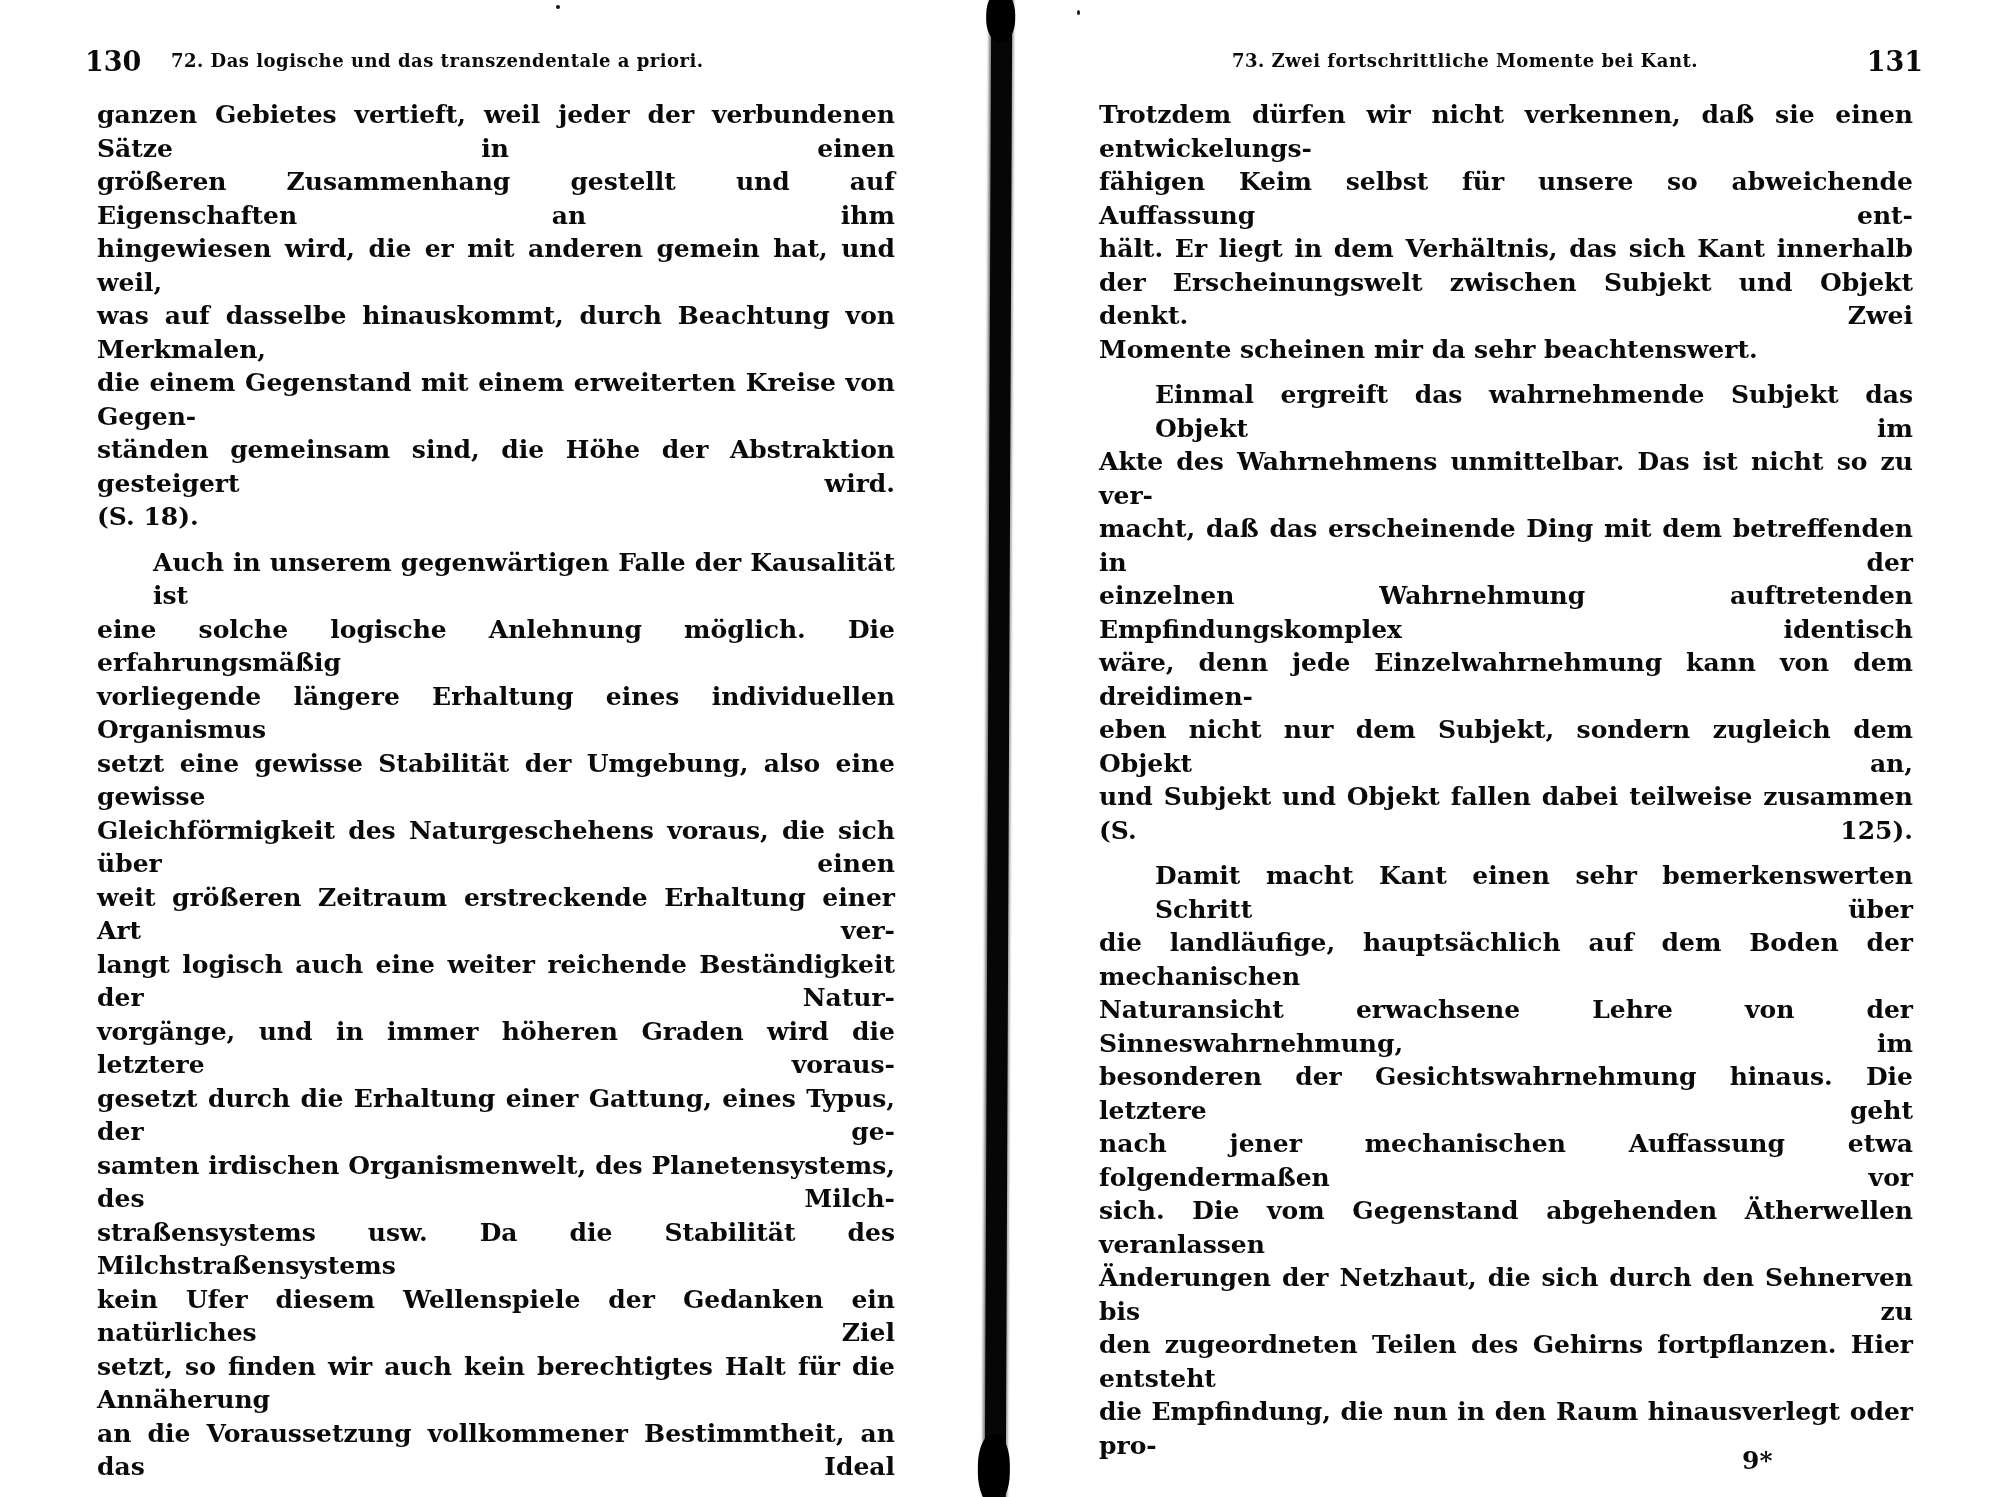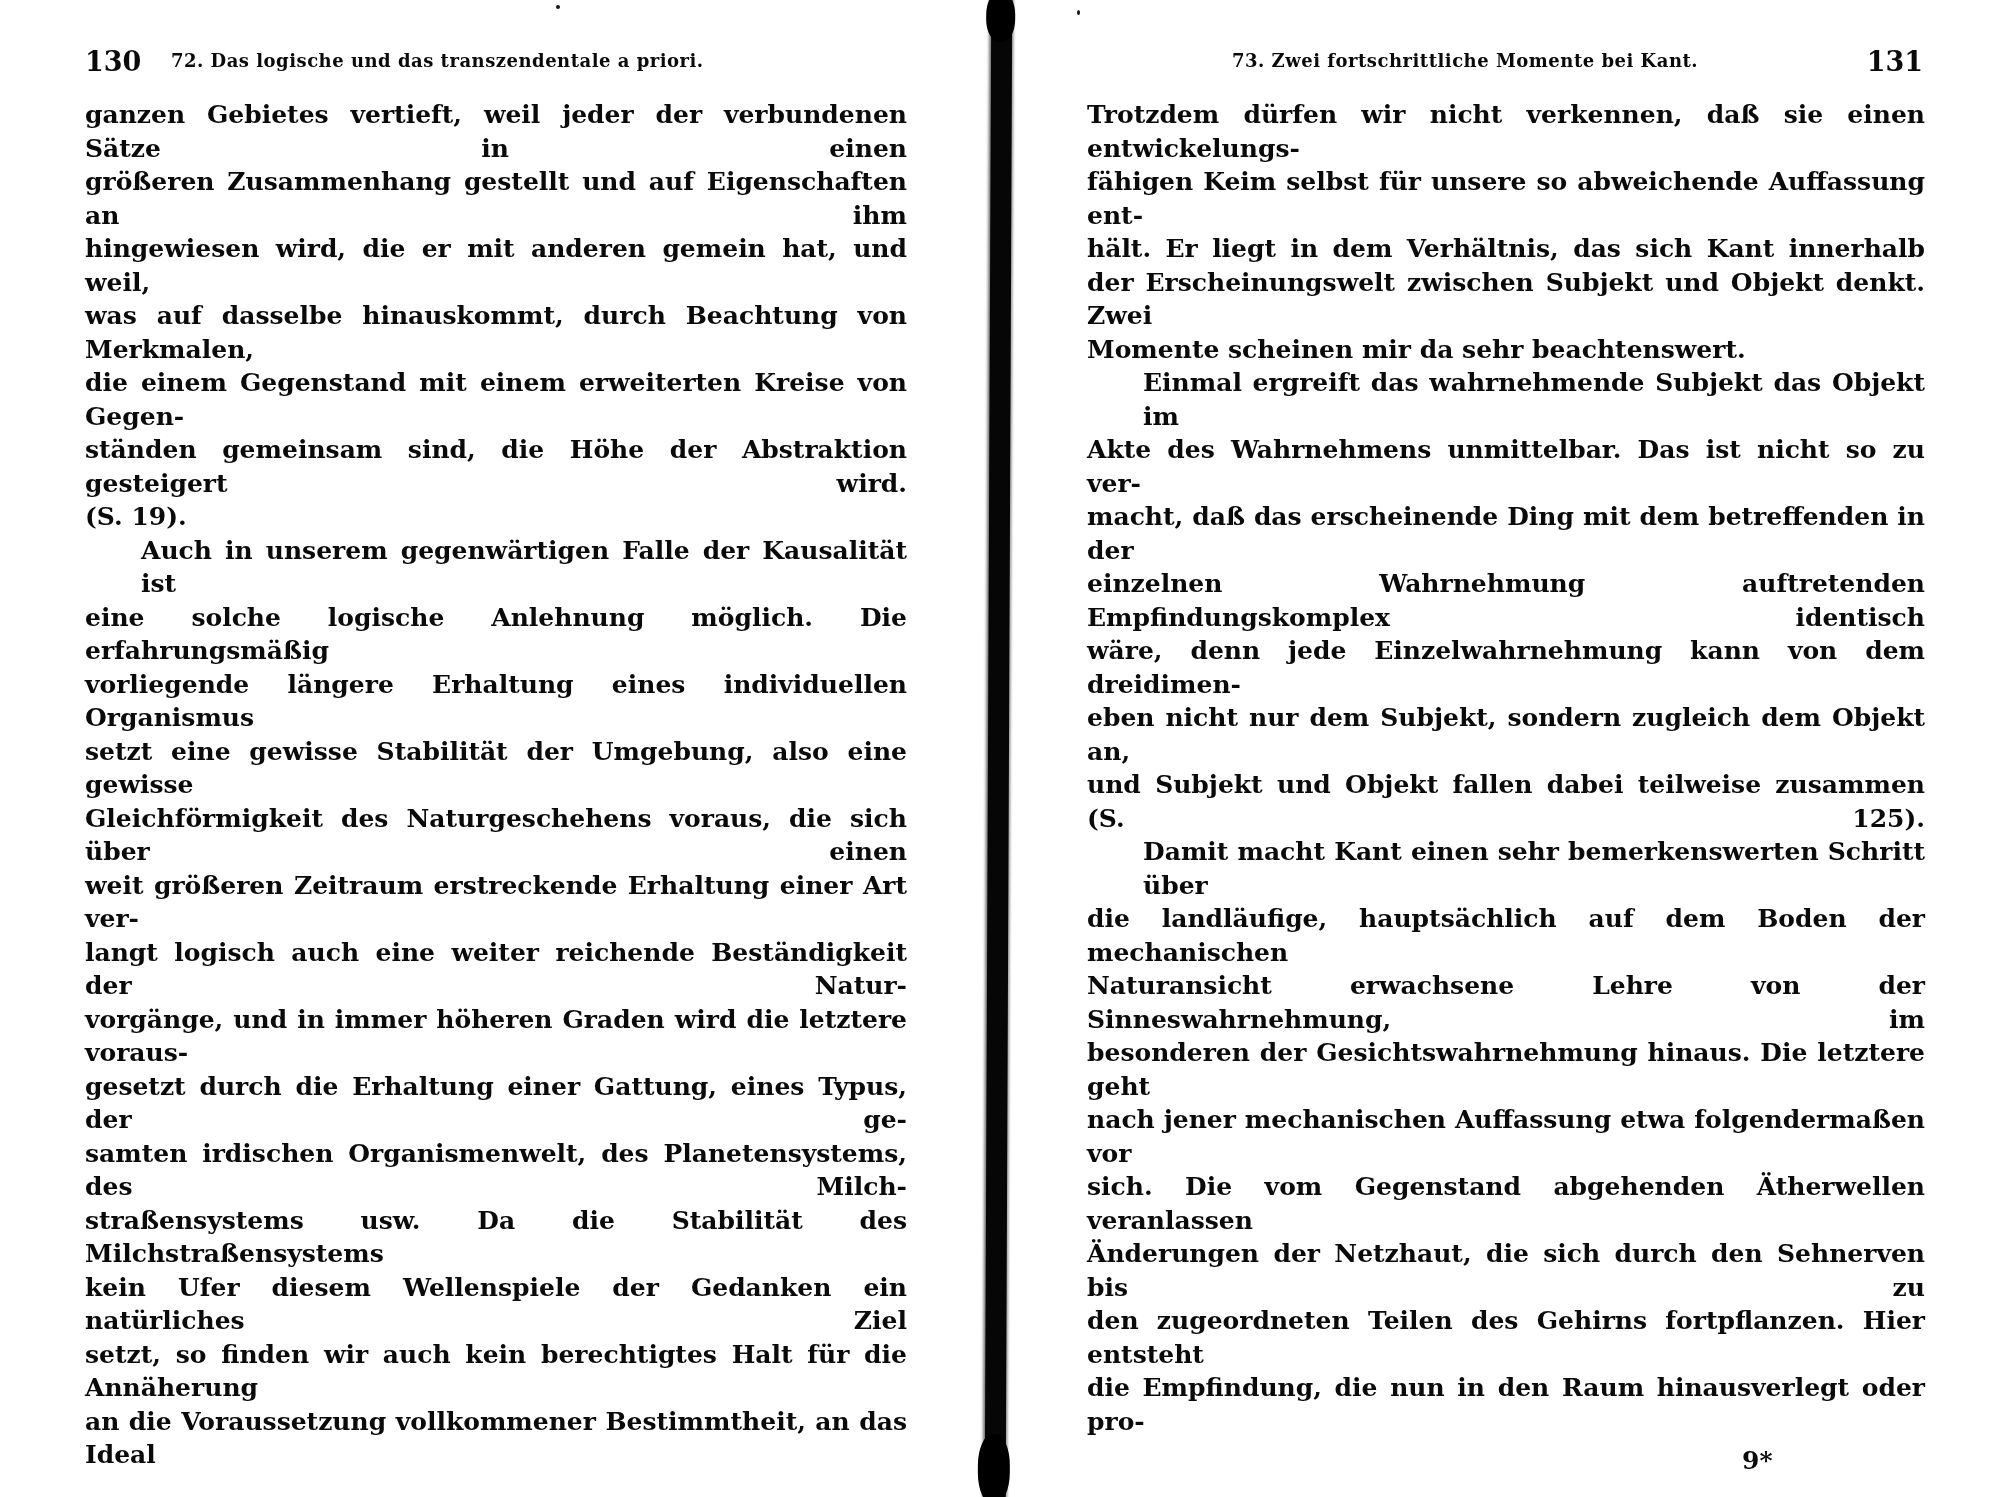--- a/index.html
+++ b/index.html
@@ -18,21 +18,21 @@
 
   .running-head { position: relative; height: 34px; margin-top: 42px; font-weight: bold; }
   .head-title { position: absolute; top: 0; font-size: 18px; letter-spacing: 0.5px; white-space: nowrap; }
   .page-left  .head-title { left: 86px; }
   .page-right .head-title { left: 145px; }
   .page-no { position: absolute; top: -4px; font-size: 27px; font-weight: bold; }
   .page-left  .page-no { left: 0; }
   .page-right .page-no { right: 2px; }
 
   .body-text { margin-top: 14px; font-size: 25px; line-height: 33.5px; font-weight: bold; }
-  .para { margin: 0; }
+  .para { margin: 12px; }
   .line { text-align: justify; text-align-last: justify; }
   .line.no-just { text-align-last: left; }
   .line.indent { padding-left: 56px; }
 
   .gutter {
     position: absolute; left: 988px; top: -8px;
     width: 21px; height: 1512px;
     background: #060606;
     transform: rotate(0.25deg);
     border-radius: 7px;
@@ -65,21 +65,21 @@
     <span class="head-title">72. Das logische und das transzendentale a priori.</span>
   </div>
   <div class="body-text">
       <div class="para">
         <div class="line">ganzen Gebietes vertieft, weil jeder der verbundenen Sätze in einen</div>
         <div class="line">größeren Zusammenhang gestellt und auf Eigenschaften an ihm</div>
         <div class="line">hingewiesen wird, die er mit anderen gemein hat, und weil,</div>
         <div class="line">was auf dasselbe hinauskommt, durch Beachtung von Merkmalen,</div>
         <div class="line">die einem Gegenstand mit einem erweiterten Kreise von Gegen-</div>
         <div class="line">ständen gemeinsam sind, die Höhe der Abstraktion gesteigert wird.</div>
-        <div class="line no-just">(S. 19).</div>
+        <div class="line no-just">(S. 18).</div>
       </div>
       <div class="para">
         <div class="line indent">Auch in unserem gegenwärtigen Falle der Kausalität ist</div>
         <div class="line">eine solche logische Anlehnung möglich. Die erfahrungsmäßig</div>
         <div class="line">vorliegende längere Erhaltung eines individuellen Organismus</div>
         <div class="line">setzt eine gewisse Stabilität der Umgebung, also eine gewisse</div>
         <div class="line">Gleichförmigkeit des Naturgeschehens voraus, die sich über einen</div>
         <div class="line">weit größeren Zeitraum erstreckende Erhaltung einer Art ver-</div>
         <div class="line">langt logisch auch eine weiter reichende Beständigkeit der Natur-</div>
         <div class="line">vorgänge, und in immer höheren Graden wird die letztere voraus-</div>

